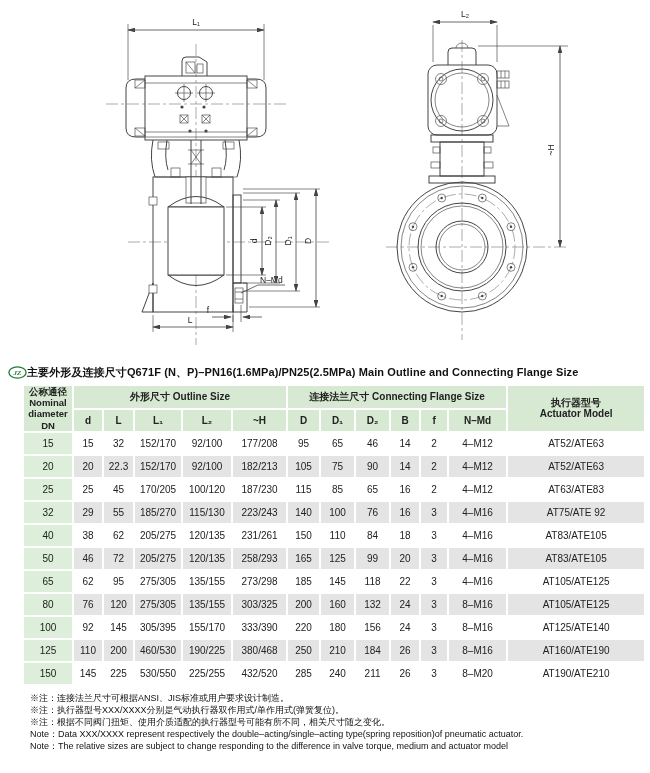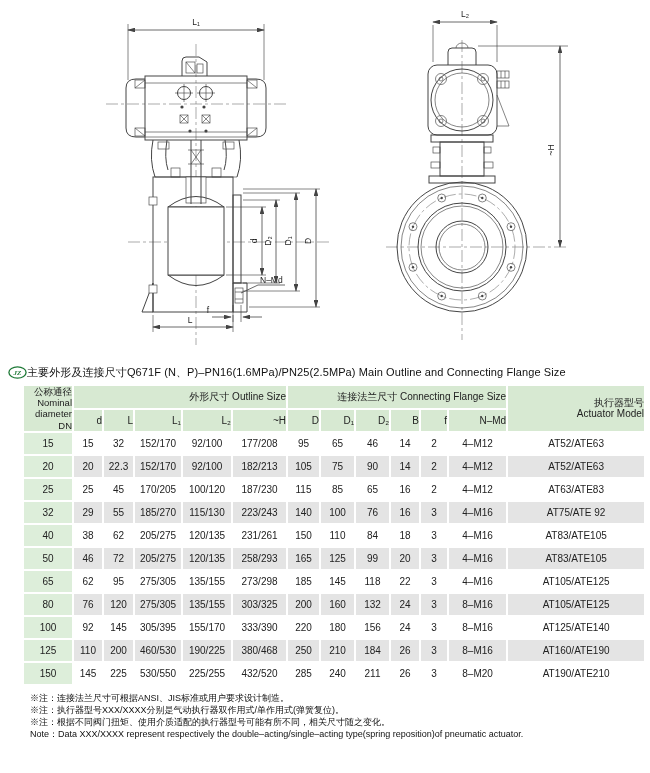--- a/index.html
+++ b/index.html
@@ -6,23 +6,23 @@
   html,body { width:650px; background:#fff; }
   body { font-family:"Liberation Sans", sans-serif; }
   .sheet { position:relative; width:650px; height:773px; background:#fff; overflow:hidden; }
   svg.drawing { display:block; }
   svg .ln { stroke:#444; fill:none; stroke-width:1; }
   svg .thin { stroke-width:0.65; }
   svg .cl { stroke:#888; fill:none; stroke-width:0.7; stroke-dasharray:12 3 3 3; }
   svg .dim { stroke:#444; fill:none; stroke-width:0.8; }
   svg .lbl { font-family:"Liberation Sans", sans-serif; font-size:8.5px; fill:#222; }
   .title-bar { display:flex; align-items:center; padding:3px 0 4px 8px; }
-  .title-text { font-size:11px; font-weight:normal; color:#111; letter-spacing:0.1px; }
+  .title-text { font-size:11px; font-weight:bold; color:#111; letter-spacing:0.1px; }
   table.dim-table { margin-left:22px; width:624px; table-layout:fixed; border-collapse:separate; border-spacing:2px; font-size:10px; color:#222; }
-  table.dim-table th { background:#d7e9d2; font-weight:normal; text-align:right; vertical-align:middle; }
+  table.dim-table th { background:#d7e9d2; font-weight:bold; text-align:center; vertical-align:middle; }
   th.grp { height:21px; }
   th.sub { height:19px; }
   th.dn-h, th.act-h { white-space:pre-line; font-size:9.5px; line-height:1.18; }
   th.act-h { font-size:10px; }
   tbody td { height:21px; text-align:center; vertical-align:middle; background:#fff; }
   tbody tr:nth-child(even) td { background:#e4e4e4; }
   tbody tr td.dn { background:#ddeeda; }
   .notes { margin:7px 0 0 30px; font-size:9px; line-height:1.33; color:#111; }
   .note-line { white-space:nowrap; }
 </style>
@@ -454,15 +454,16 @@
           <td>AT190/ATE210</td>
         </tr>
       </tbody>
   </table>
 
   <div class="notes">
       <div class="note-line">※注：连接法兰尺寸可根据ANSI、JIS标准或用户要求设计制造。</div>
       <div class="note-line">※注：执行器型号XXX/XXXX分别是气动执行器双作用式/单作用式(弹簧复位)。</div>
       <div class="note-line">※注：根据不同阀门扭矩、使用介质适配的执行器型号可能有所不同，相关尺寸随之变化。</div>
       <div class="note-line">Note：Data XXX/XXXX  represent respectively the double–acting/single–acting type(spring reposition)of pneumatic actuator.</div>
+      <div class="note-line">Note：The relative sizes are subject to change responding to the difference in valve torque, medium and actuator model</div>
     </div>
 
 </div>
 
 </body></html>

